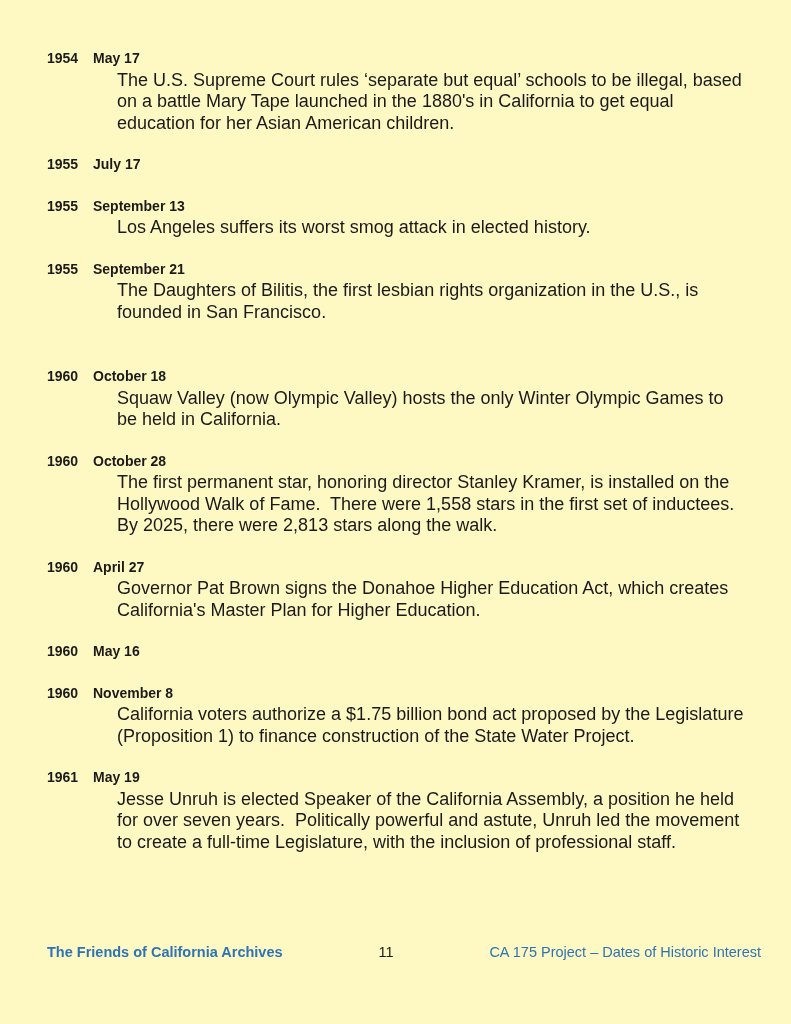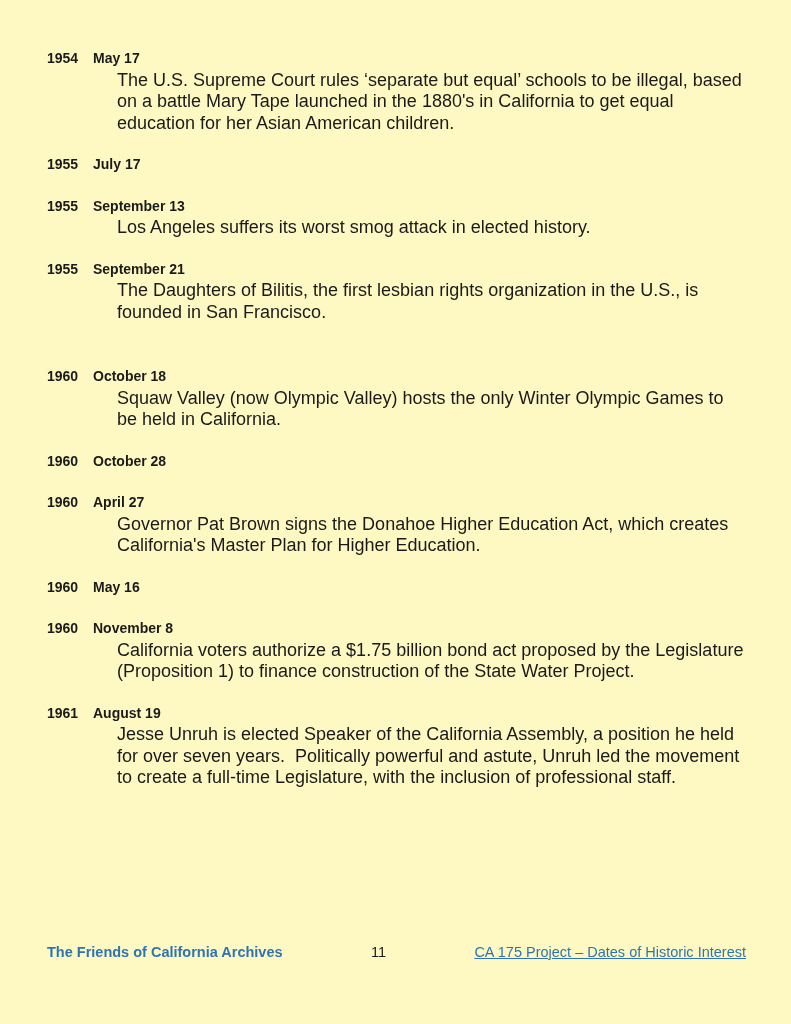--- a/index.html
+++ b/index.html
@@ -28,33 +28,33 @@
   .entry-year { width: 46px; flex: 0 0 46px; }
   .entry-text {
     margin-left: 70px;
     width: 630px;
     font-size: 18px;
     line-height: 21.5px;
     white-space: pre-wrap;
   }
   .footer {
     position: absolute;
-    left: 47px; right: 45px; top: 942px;
+    left: 47px; right: 30px; top: 942px;
     display: flex;
     justify-content: space-between;
     align-items: baseline;
     font-size: 14.5px;
     line-height: 20px;
   }
   .footer-left {
     color: var(--accent-blue, #2e74b5);
     font-weight: bold;
   }
   .footer-page { color: var(--text-color, #1a1a1a); }
-  .footer-right { color: var(--accent-blue, #2e74b5); text-decoration: underline; }
+  .footer-right { color: var(--accent-blue, #2e74b5); }
 </style>
 </head>
 <body>
 
 <div class="page">
   <main class="entry-list">
   <section class="entry">
     <div class="entry-heading">
       <span class="entry-year">1954</span>
       <span class="entry-date">May 17</span>
@@ -91,20 +91,21 @@
       <span class="entry-date">October 18</span>
     </div>
     <p class="entry-text">Squaw Valley (now Olympic Valley) hosts the only Winter Olympic Games to be held in California.</p>
   </section>
 
   <section class="entry">
     <div class="entry-heading">
       <span class="entry-year">1960</span>
       <span class="entry-date">October 28</span>
     </div>
+    <p class="entry-text">The first permanent star, honoring director Stanley Kramer, is installed on the Hollywood Walk of Fame.  There were 1,558 stars in the first set of inductees.  By 2025, there were 2,813 stars along the walk.</p>
   </section>
 
   <section class="entry">
     <div class="entry-heading">
       <span class="entry-year">1960</span>
       <span class="entry-date">April 27</span>
     </div>
     <p class="entry-text">Governor Pat Brown signs the Donahoe Higher Education Act, which creates California's Master Plan for Higher Education.</p>
   </section>
 
@@ -119,21 +120,21 @@
     <div class="entry-heading">
       <span class="entry-year">1960</span>
       <span class="entry-date">November 8</span>
     </div>
     <p class="entry-text">California voters authorize a $1.75 billion bond act proposed by the Legislature (Proposition 1) to finance construction of the State Water Project.</p>
   </section>
 
   <section class="entry">
     <div class="entry-heading">
       <span class="entry-year">1961</span>
-      <span class="entry-date">August 19</span>
+      <span class="entry-date">May 19</span>
     </div>
     <p class="entry-text">Jesse Unruh is elected Speaker of the California Assembly, a position he held for over seven years.  Politically powerful and astute, Unruh led the movement to create a full-time Legislature, with the inclusion of professional staff.</p>
   </section>
 </main>
 
   <footer class="footer">
     <span class="footer-left">The Friends of California Archives</span>
     <span class="footer-page">11</span>
     <span class="footer-right">CA 175 Project – Dates of Historic Interest</span>
   </footer>

